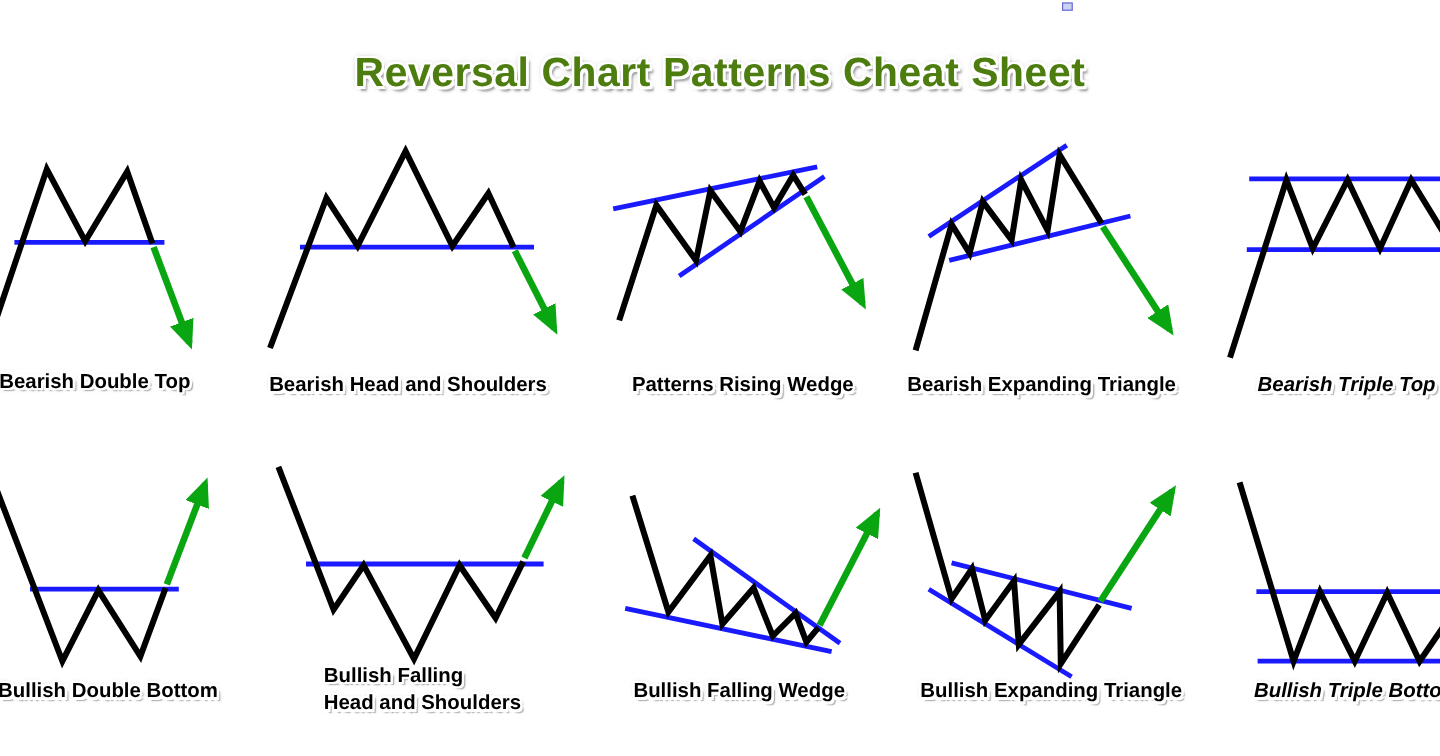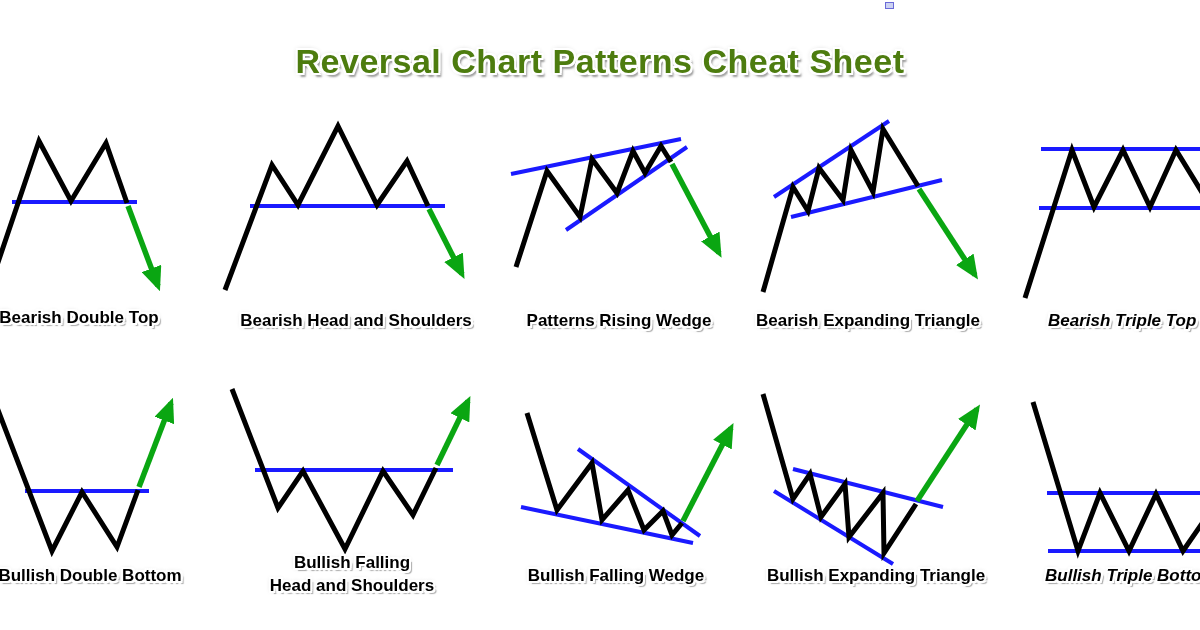--- a/index.html
+++ b/index.html
@@ -11,21 +11,21 @@
     position:absolute;top:42px;left:0;width:100%;text-align:center;
     font-size:34px;font-weight:bold;color:#4d7c0f;letter-spacing:.5px;
     text-shadow:
       -2px -2px 0 #fff, 2px -2px 0 #fff, -2px 2px 0 #fff, 2px 2px 0 #fff,
       0 -2px 0 #fff, 0 2px 0 #fff, -2px 0 0 #fff, 2px 0 0 #fff,
       3px 4px 2px rgba(140,140,140,.85), 0 0 5px rgba(170,170,170,.9);
   }
   #patterns-svg{position:absolute;left:0;top:0;}
   .pattern-label{
     position:absolute;font-size:17px;font-weight:bold;line-height:23px;
-    color:#000;white-space:nowrap;text-align:center;transform:translateX(-50%);
+    color:#000;white-space:nowrap;transform:translateX(-50%);
     text-shadow:
       -2px -2px 0 #fff, 2px -2px 0 #fff, -2px 2px 0 #fff, 2px 2px 0 #fff,
       0 -2px 0 #fff, 0 2px 0 #fff, -2px 0 0 #fff, 2px 0 0 #fff,
       3px 3px 1px rgba(150,150,150,.8), 0 0 4px rgba(180,180,180,.9);
   }
   .pattern-label.left{transform:none;text-align:right;font-style:italic;}
   .tiny-artifact{
     position:absolute;left:885px;top:2px;width:9px;height:7px;
     border:1px solid #6a6ad8;background:#ccd2f2;box-sizing:border-box;
   }
@@ -97,21 +97,21 @@
           <line x1="1048" y1="551" x2="1206" y2="551" stroke="#1a1aff" stroke-width="4"></line>
           <polyline points="1033,402 1078,551 1100,493 1129,551 1156,494 1183,551 1203,522" fill="none" stroke="#000000" stroke-width="5" stroke-linejoin="miter"></polyline>
         </g>
       </g>
   </svg>
 
   <div id="labels-layer">
       <div class="pattern-label" style="left: 79px; top: 306px;">
         <div>Bearish Double Top</div>
       </div>
-      <div class="pattern-label" style="left: 356px; top: 309px;">
+      <div class="pattern-label" style="left: 340px; top: 309px;">
         <div>Bearish Head and Shoulders</div>
       </div>
       <div class="pattern-label" style="left: 619px; top: 309px;">
         <div>Patterns Rising Wedge</div>
       </div>
       <div class="pattern-label" style="left: 868px; top: 309px;">
         <div>Bearish Expanding Triangle</div>
       </div>
       <div class="pattern-label left" style="left: 1048px; top: 309px;">
         <div>Bearish Triple Top</div>

